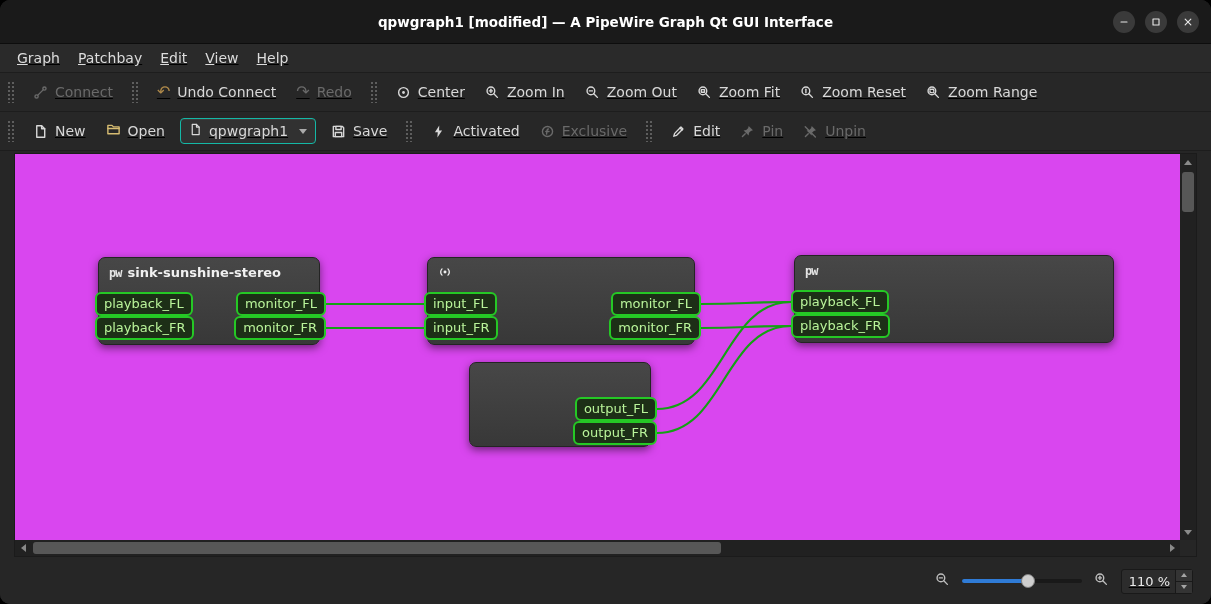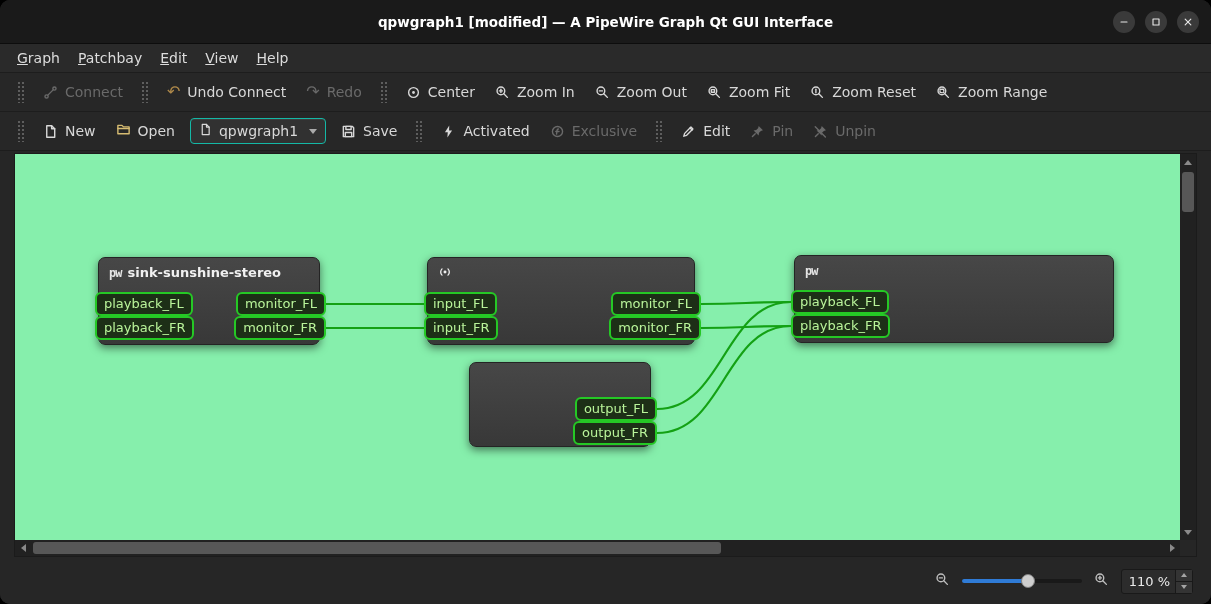--- a/index.html
+++ b/index.html
@@ -1,53 +1,53 @@
 <!DOCTYPE html>
 <html><head>
 <meta charset="utf-8">
 <style>
   * { margin:0; padding:0; box-sizing:border-box; }
   html,body { background:#000; font-family:"DejaVu Sans","Liberation Sans",sans-serif; }
   .window { position:relative; width:1211px; height:604px; background:#262626;
-            border-radius:10px; overflow:hidden; }
+            border-radius:10px; overflow:hidden;text-decoration:underline; }
 
   
   .titlebar { position:relative; height:44px; background:#1a1a1a; border-bottom:1px solid #0d0d0d; }
   .titlebar .title { position:absolute; left:0; right:0; top:0; height:44px; line-height:44px;
             text-align:center; color:#ffffff; font-size:13.5px; font-weight:bold; }
   .win-controls { position:absolute; right:12px; top:11px; display:flex; gap:10px; }
   .win-btn { width:22px; height:22px; border-radius:50%; background:#3a3a3a; display:flex;
             align-items:center; justify-content:center; color:#e8e8e8; }
   .win-btn svg { display:block; }
 
   
   .menubar { height:29px; background:#2a2a2a; border-bottom:1px solid #1d1d1d;
             display:flex; align-items:center; padding:0 8px; }
   .menu-item { padding:4px 9px; color:#dcdcdc; font-size:14px; border-radius:3px; }
   .menu-item u { text-decoration:underline; }
 
   
   .toolbar { height:39px; background:#272727; border-bottom:1px solid #1d1d1d;
-            display:flex; align-items:center; padding:0 10px; gap:2px; }
+            display:flex; align-items:center; padding:0 0; gap:2px; }
   .grip { width:8px; height:22px; margin:0 7px;
             background-image:radial-gradient(circle,#5e5e5e 1.1px,transparent 1.3px);
             background-size:4px 4px; }
   .tbtn { display:flex; align-items:center; gap:7px; padding:5px 9px; border-radius:4px;
             color:#d8d8d8; font-size:14px; white-space:nowrap; }
   .tbtn.disabled { color:#6a6a6a; }
   .tbtn .icon { display:flex; align-items:center; }
   .tbtn .glyph { font-size:16px; line-height:14px; }
   .combo { display:flex; align-items:center; gap:7px; padding:4px 8px; margin:0 4px;
             background:#313131; border:1px solid #14b8a6; border-radius:4px; color:#d8d8d8;
             font-size:14px; box-shadow:inset 0 1px 0 #3d3d3d; }
   .combo .arrow { width:0; height:0; border-left:4px solid transparent; border-right:4px solid transparent;
             border-top:5px solid #aaaaaa; margin-left:4px; }
 
   
-  .canvas-wrap { position:relative; margin:2px 14px 0; height:404px; background:#86efac;
+  .canvas-wrap { position:relative; margin:2px 14px 0; height:404px; background:#d946ef;
             border:1px solid #1b1b1b; }
   .viewport { position:absolute; left:0; top:0; right:16px; bottom:16px; overflow:hidden; }
   #wires { position:absolute; left:0; top:0; pointer-events:none; z-index:5; }
 
   .node { position:absolute; background:linear-gradient(#474747,#383838); border:1px solid #242424;
             border-radius:7px; box-shadow:0 3px 9px rgba(0,0,0,.5); z-index:1; }
   .node-header { display:flex; align-items:center; gap:6px; padding:7px 10px 0; color:#f0f0f0;
             font-weight:bold; font-size:13px; white-space:nowrap; }
   .pw-glyph { font-family:"DejaVu Sans Mono","Liberation Mono",monospace; font-size:12px;
             font-weight:bold; color:#e4e4e4; letter-spacing:-1px; }

